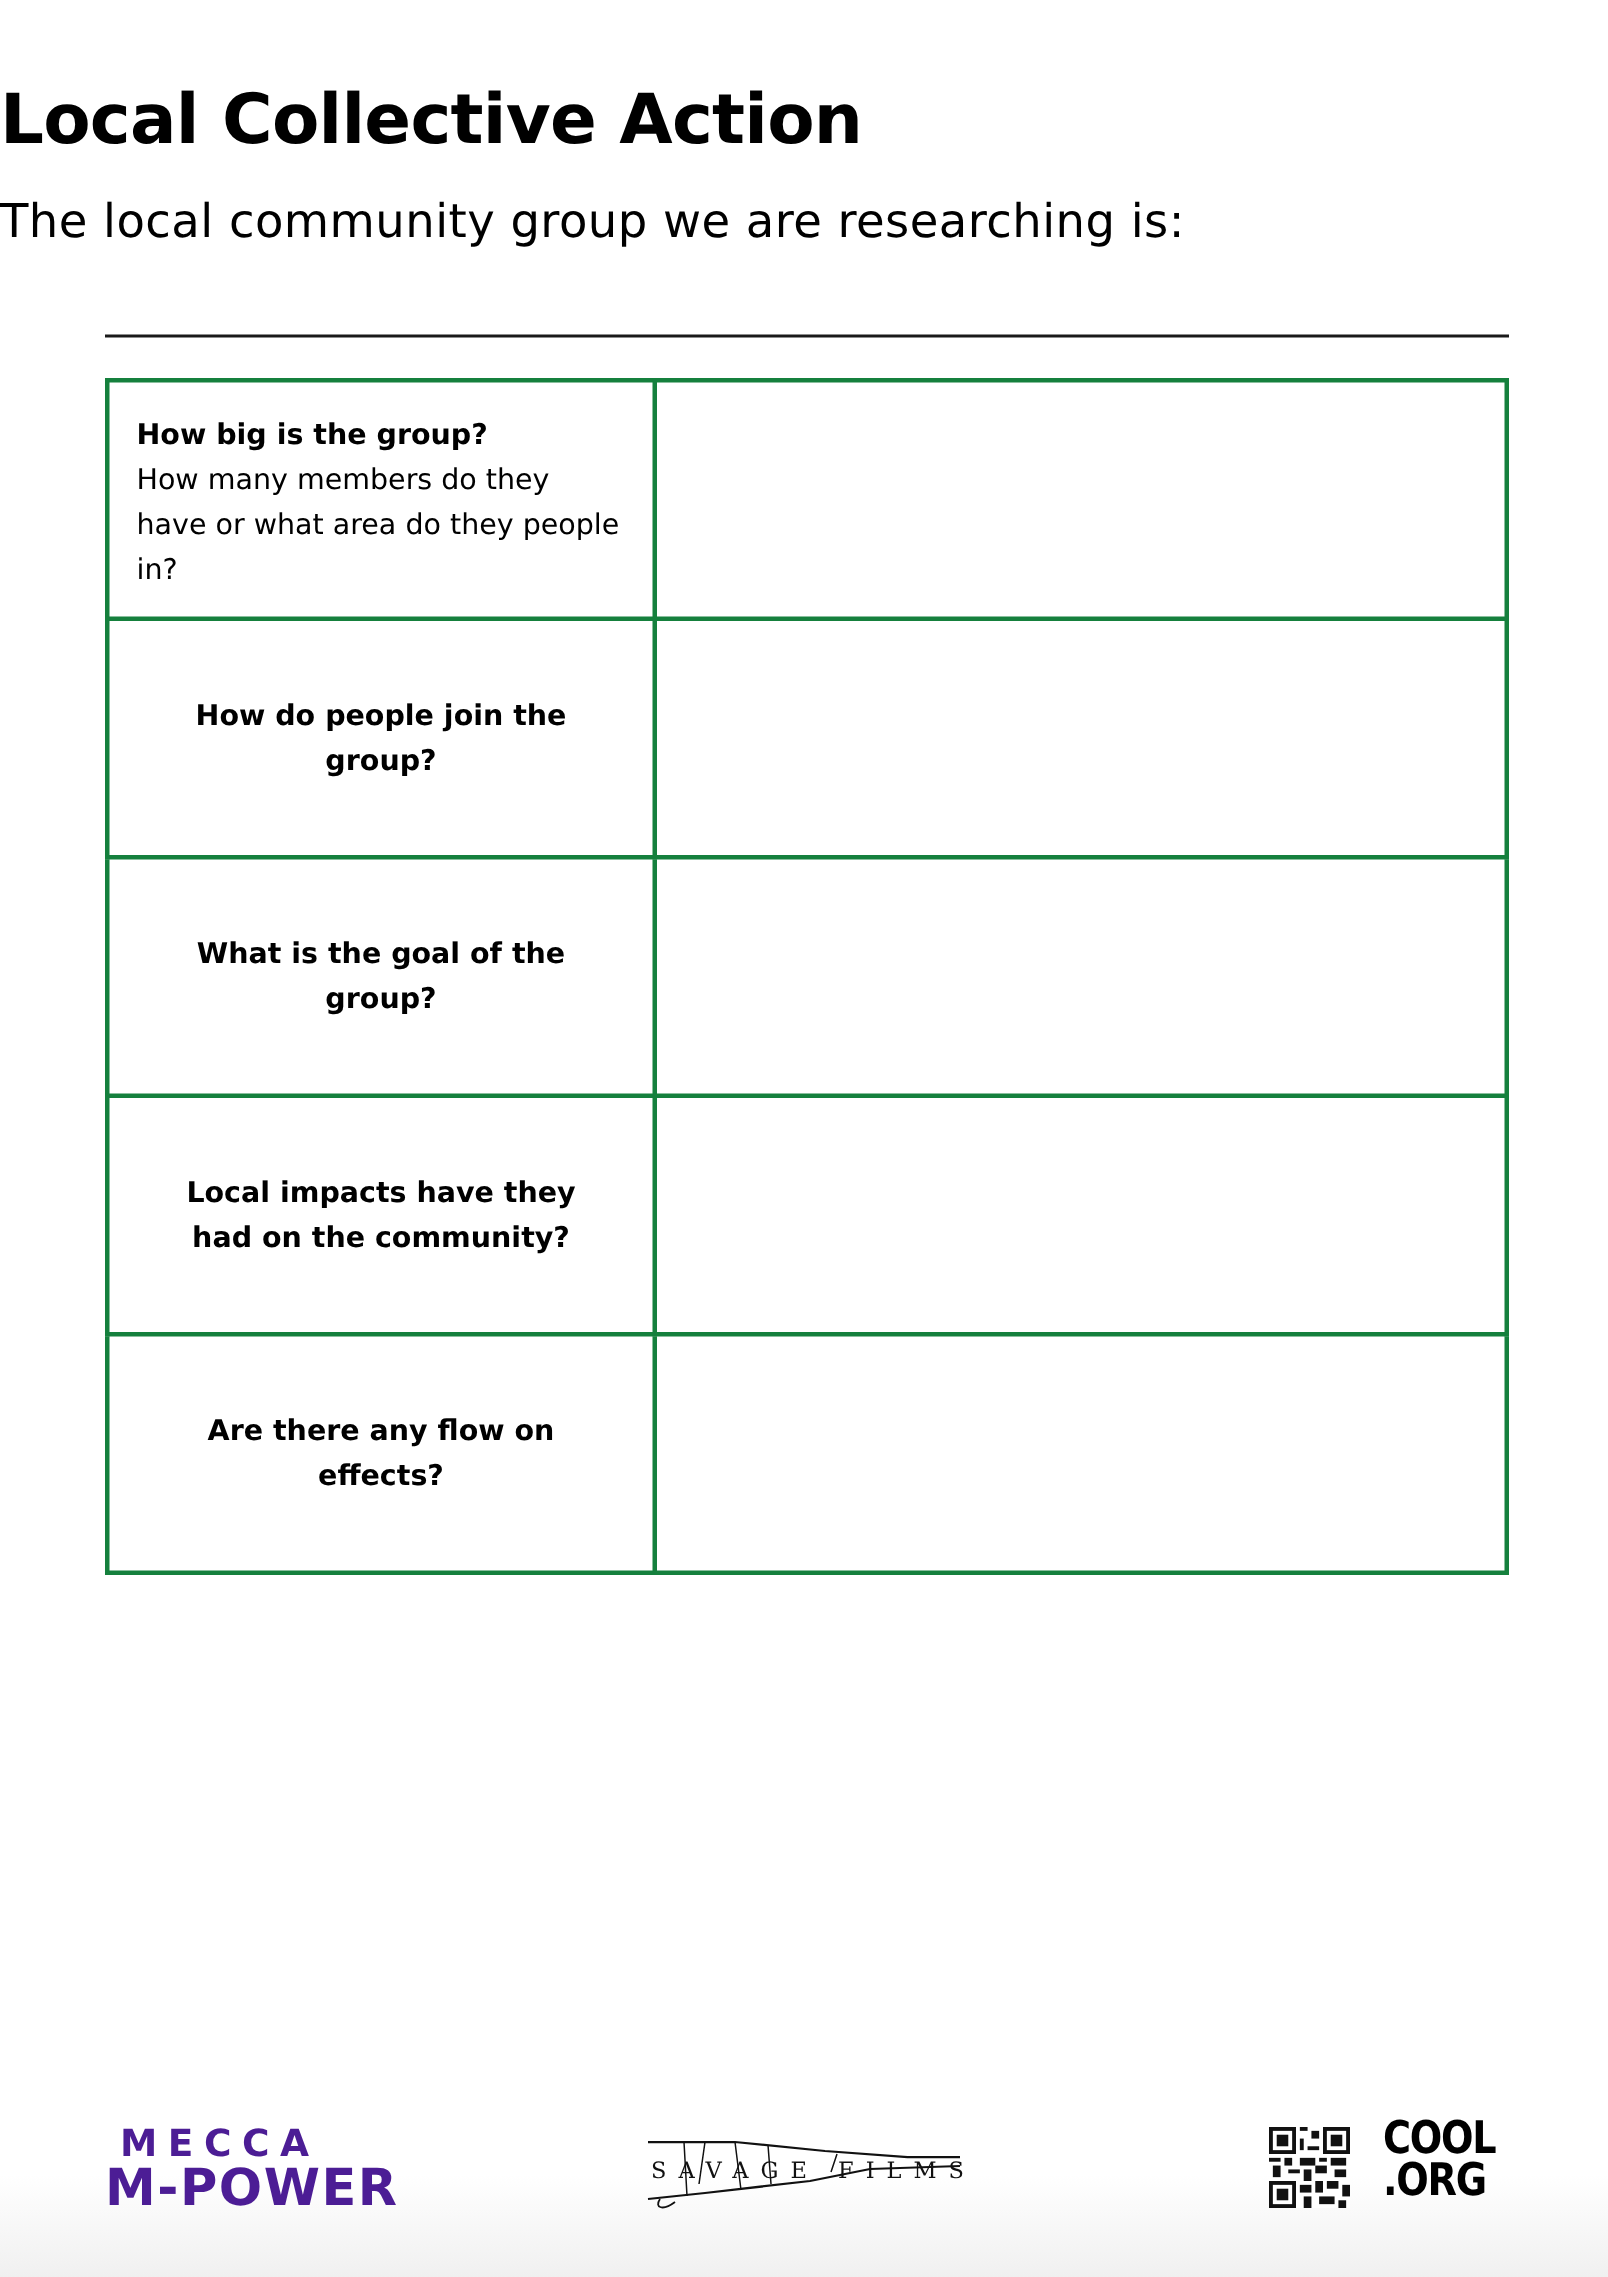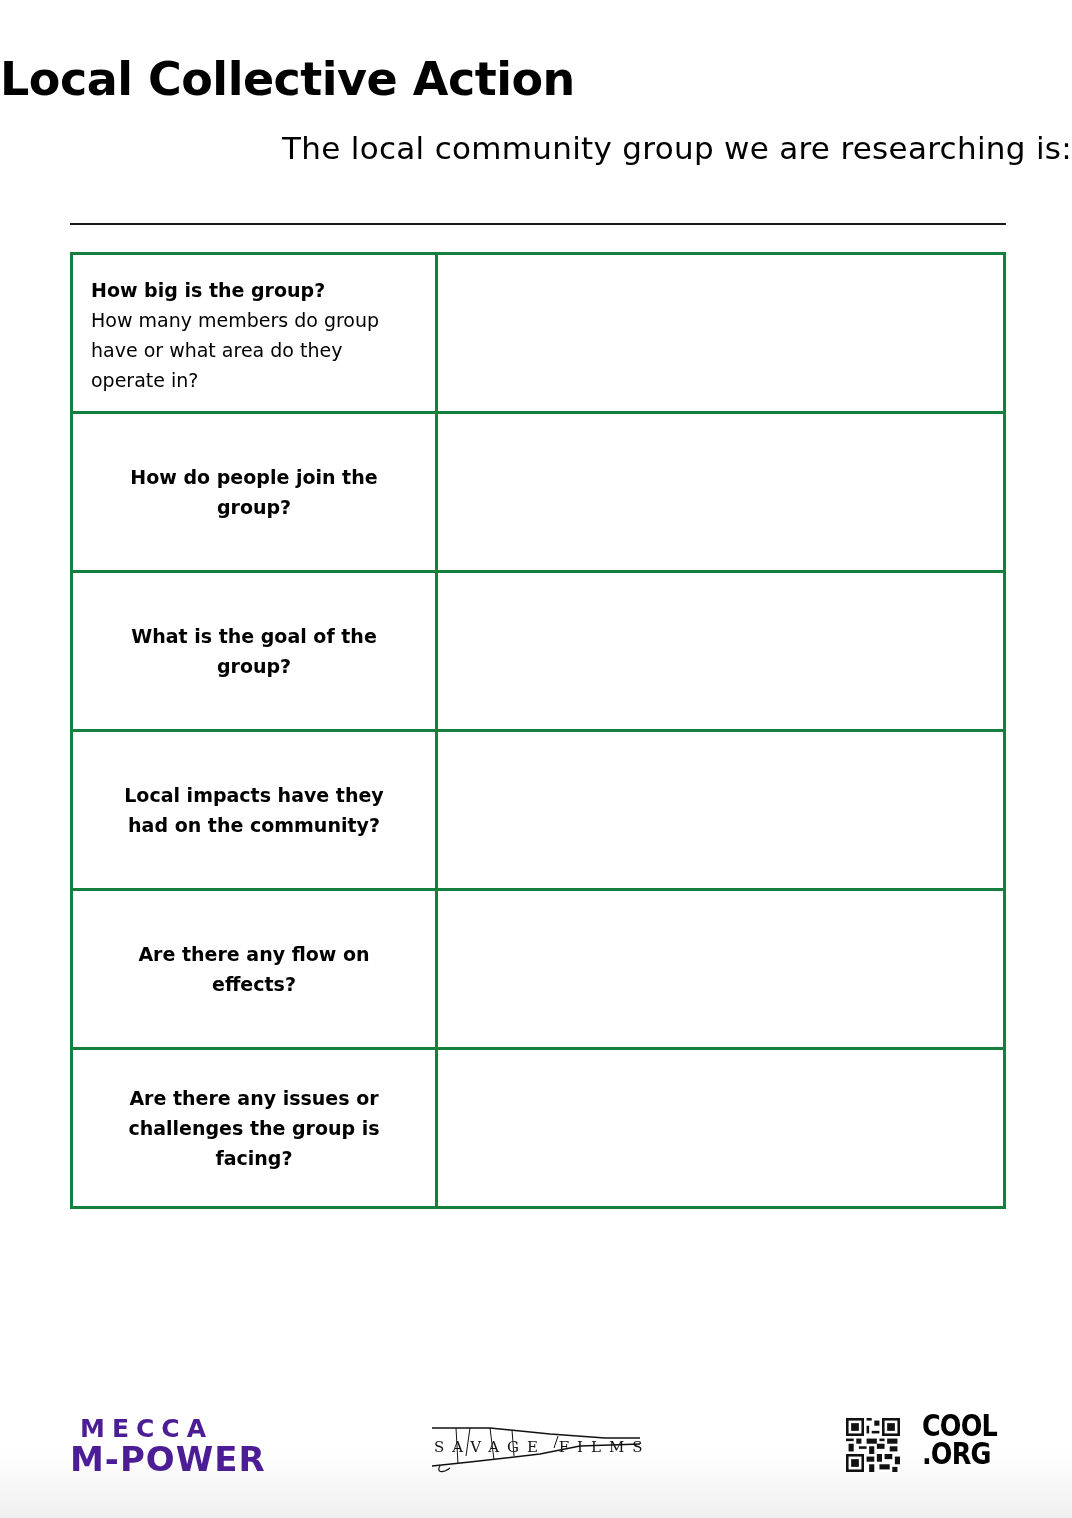--- a/index.html
+++ b/index.html
@@ -11,21 +11,21 @@
       position: relative;
       overflow: hidden;
     }
     .title {
       position: absolute; left: 0; width: 909px; top: 52px;
       text-align: left; font-weight: bold; font-size: 46px; letter-spacing: -0.5px;
       font-family: "DejaVu Sans", sans-serif;
     }
     .subtitle {
       position: absolute; left: 0; width: 1072px; top: 130px;
-      text-align: right; font-size: 31px; font-weight: normal;
+      text-align: left; font-size: 31px; font-weight: normal;
       font-family: "DejaVu Sans", sans-serif; letter-spacing: 0.3px;
     }
     .answer-line {
       position: absolute; left: 70px; top: 223px; width: 936px; height: 0;
       border-top: 2px solid #1a1a1a;
     }
     .worksheet {
       position: absolute; left: 70px; top: 252px; width: 936px;
       border-collapse: collapse; table-layout: fixed;
     }
@@ -61,42 +61,38 @@
 
 <div class="title">Local Collective Action</div>
 <div class="subtitle">The local community group we are researching is:</div>
 <div class="answer-line"></div>
 
 <table class="worksheet">
   <tbody>
       <tr>
     <td class="q left-aligned">
       <span>How big is the group?</span>
-      <span class="sub">How many members do group have or what area do they operate in?</span>
+      <span class="sub">How many members do they have or what area do they people in?</span>
     </td>
     <td class="a"></td>
   </tr>
   <tr>
     <td class="q">How do people join the group?</td>
     <td class="a"></td>
   </tr>
   <tr>
     <td class="q">What is the goal of the group?</td>
     <td class="a"></td>
   </tr>
   <tr>
     <td class="q">Local impacts have they had on the community?</td>
     <td class="a"></td>
   </tr>
   <tr>
     <td class="q">Are there any flow on effects?</td>
-    <td class="a"></td>
-  </tr>
-  <tr>
-    <td class="q">Are there any issues or challenges the group is facing?</td>
     <td class="a"></td>
   </tr>
 </tbody>
   </table>
 
 <div class="footer">
   <div class="mecca">
     <div class="l1">MECCA</div>
     <div class="l2">M-POWER</div>
   </div>

